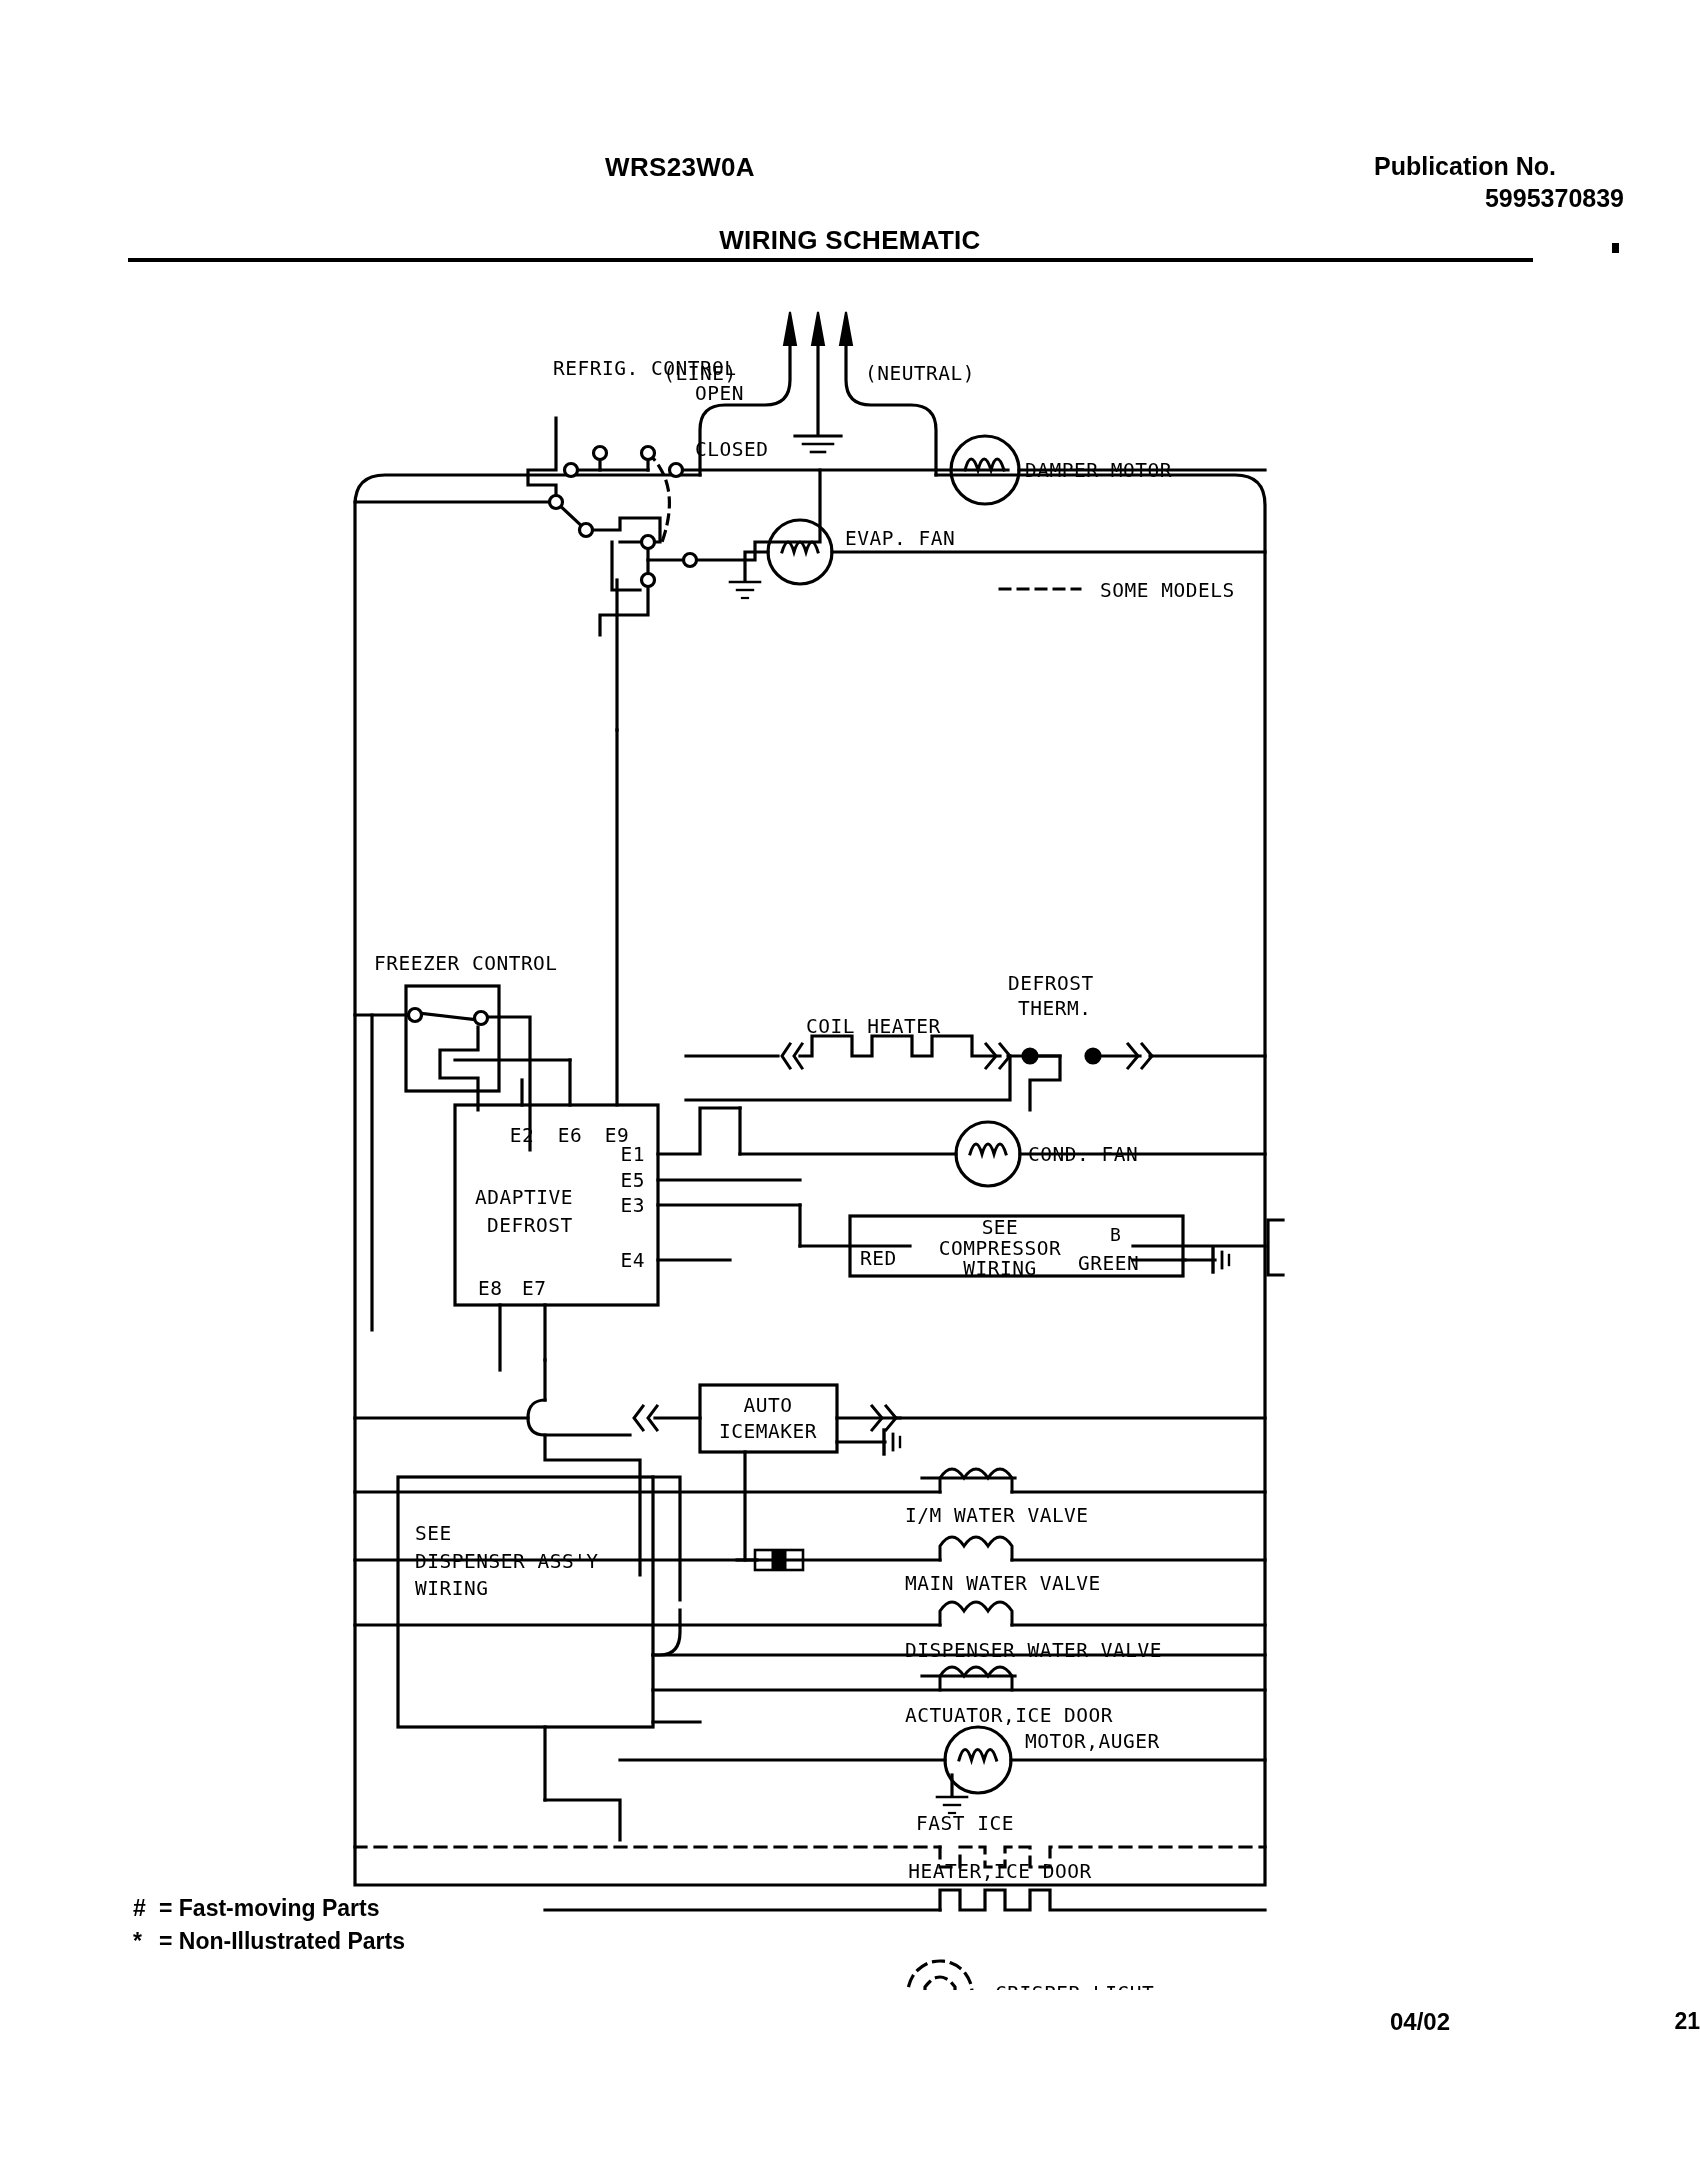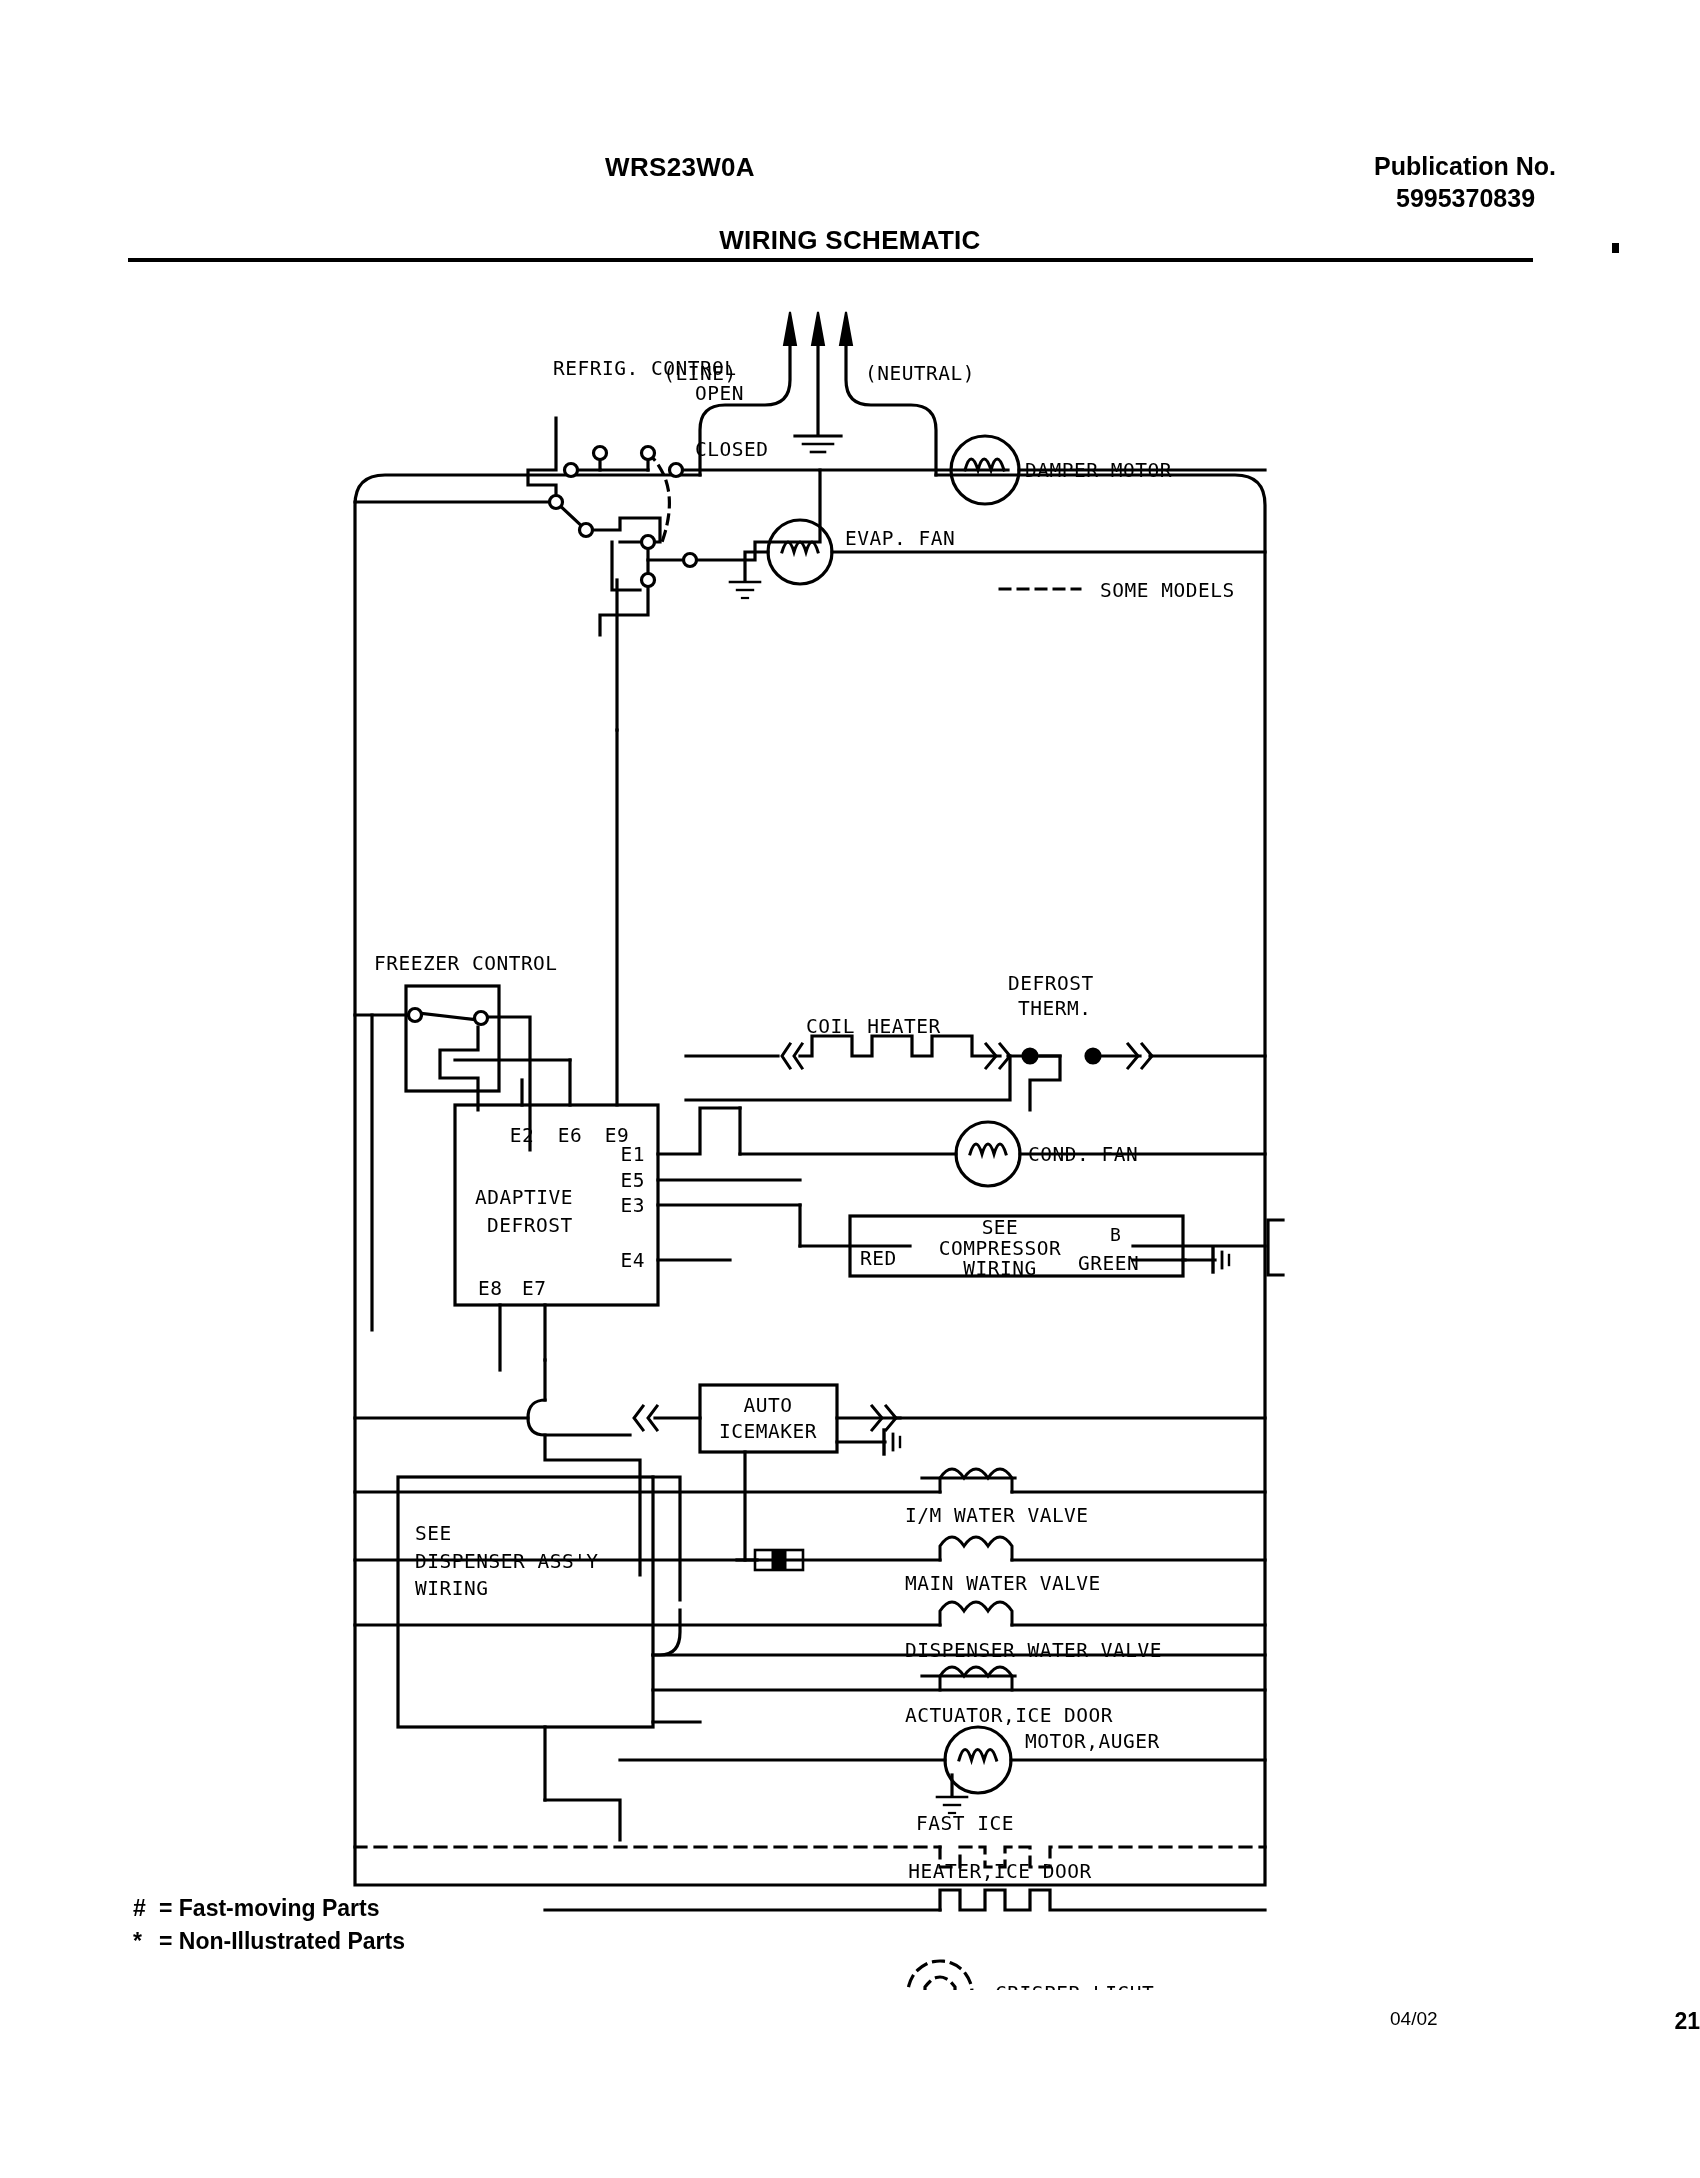--- a/index.html
+++ b/index.html
@@ -11,42 +11,42 @@
   }
   
   #header-model{
     position:absolute;left:0;top:152px;width:1360px;text-align:center;
     font-size:26px;font-weight:bold;letter-spacing:.3px;
   }
   #pub-block{
     position:absolute;left:1330px;top:150px;width:250px;
     font-size:25px;font-weight:bold;line-height:1.28;text-align:left;margin-left:44px;
   }
-  #pub-no{padding-left:22px;}
+  #pub-no{padding-left:22px;text-align:right;}
   #header-title{
     position:absolute;left:0;top:225px;width:1700px;text-align:center;
     font-size:26px;font-weight:bold;letter-spacing:.3px;
   }
   #header-rule{
     position:absolute;left:128px;top:258px;width:1405px;height:4px;background:#000;
   }
   #header-dot{
     position:absolute;left:1612px;top:243px;width:7px;height:10px;background:#000;
   }
   
   #footer-legend{
     position:absolute;left:133px;top:1892px;font-size:23px;font-weight:bold;line-height:1.42;
   }
   #footer-legend .sym{display:inline-block;width:26px;}
   #footer-page{
     position:absolute;left:0;top:2008px;width:1700px;text-align:right;
     font-size:23px;font-weight:bold;
   }
   #footer-date{
-    position:absolute;left:1390px;top:2008px;font-size:19px;font-weight:normal;
+    position:absolute;left:1390px;top:2008px;font-size:24px;font-weight:bold;
   }
   
   #schematic{position:absolute;left:0;top:270px;width:1700px;height:1720px;}
   .dwg-txt{font-family:"DejaVu Sans Mono",monospace;font-size:19.5px;fill:#000;letter-spacing:.5px;}
   .dwg-txt-s{font-family:"DejaVu Sans Mono",monospace;font-size:18px;fill:#000;letter-spacing:.5px;}
 </style>
 </head>
 <body>
 
 <div id="header-model">WRS23W0A</div>

